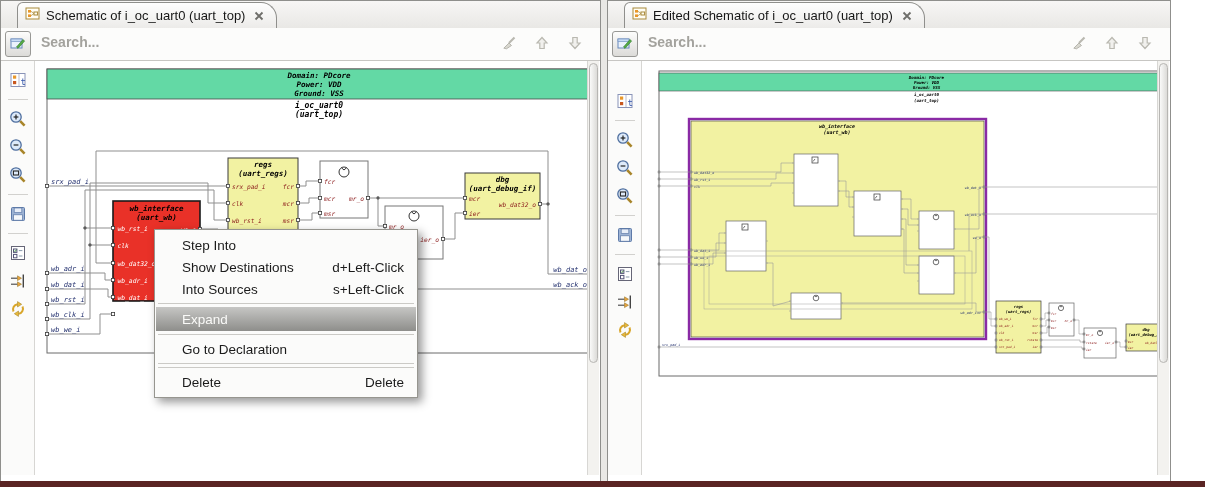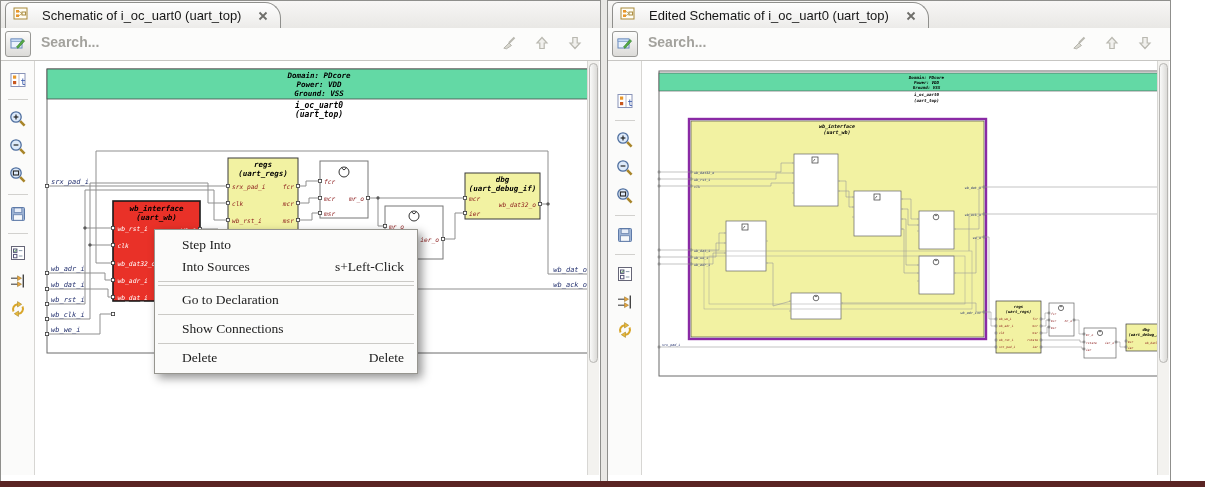--- a/index.html
+++ b/index.html
@@ -7,21 +7,21 @@
        font-family:"Liberation Sans",sans-serif;}
   .bottomstrip{position:absolute;left:0;bottom:0;width:1205px;height:6px;background:#5a2423;}
   .pane{position:absolute;top:0;height:482px;background:#fff;border:1px solid #8f8f8c;box-sizing:border-box;}
   #pane-left{left:0;width:601px;}
   #pane-right{left:607px;width:564px;}
   .sash{position:absolute;left:601px;top:0;width:6px;height:482px;background:#e9e8e5;}
 
   
   .tabbar{position:absolute;left:0;right:0;top:0;height:27px;
           background:linear-gradient(#f7f6f5,#e9e8e5);border-bottom:1px solid #b2b1ae;}
-  .tab{position:absolute;left:4px;top:1px;height:26px;display:flex;align-items:center;gap:14px;
+  .tab{position:absolute;left:16px;top:1px;height:26px;display:flex;align-items:center;gap:6px;
        padding:0 12px 0 7px;background:linear-gradient(#fefefe,#ecebe9);
        border:1px solid #8f8f8c;border-bottom:none;border-radius:6px 16px 0 0;box-sizing:border-box;}
   .tabtitle{font-size:13px;color:#161616;white-space:nowrap;}
   .tabclose{margin-left:3px;display:flex;align-items:center;}
 
   
   .searchrow{position:absolute;left:0;right:0;top:27px;height:32px;background:#fcfcfb;
              border-bottom:1px solid #c7c6c3;}
   .searchbtn{position:absolute;left:4px;top:3px;width:26px;height:26px;box-sizing:border-box;
              border:1px solid #989895;border-radius:3px;background:linear-gradient(#fdfdfc,#dcdbd8);
@@ -43,21 +43,21 @@
   
   .canvas{position:absolute;left:35px;top:60px;right:12px;bottom:6px;background:#fff;overflow:hidden;font-style:italic;}
   .vscroll{position:absolute;right:1px;top:60px;bottom:6px;width:11px;background:#f3f2ef;
            border-left:1px solid #d8d7d4;}
   .vthumb{position:absolute;left:1px;right:1px;top:2px;height:72%;
           background:linear-gradient(90deg,#fafaf9,#dcdbd8);border:1px solid #b7b6b3;border-radius:5px;}
 
   
   .ctxmenu{position:absolute;left:153px;top:228px;width:264px;box-sizing:border-box;z-index:9;
            background:#fbfbfa;border:1px solid #96958f;box-shadow:4px 4px 9px rgba(0,0,0,.42);
-           padding:4px 1px;font-size:13.5px;color:#1b1b1b;font-family:Liberation Serif, serif;}
+           padding:4px 1px;font-size:13.5px;color:#1b1b1b;}
   .mi{display:flex;justify-content:space-between;align-items:center;height:22px;padding:0 12px 0 26px;cursor:default;}
   .mi .lbl{white-space:nowrap;}
   .mi .sc{white-space:nowrap;}
   .mi.hl{height:24px;background:linear-gradient(#c6c6c4,#8e8e8b);color:#fafaf8;}
   .msep{height:1px;background:#cbcac6;margin:3px 2px;}
 
   
   text{font-family:"DejaVu Sans Mono",monospace;}
   .b-banner{font-size:7.5px;font-weight:bold;fill:#000;}
   .b-inst{font-size:8px;font-weight:bold;fill:#000;}
@@ -342,34 +342,38 @@
       </g>
     </svg>
   </div>
 
   <div class="ctxmenu">
     <div class="mi">
         <span class="lbl">Step Into</span>
         <span class="sc"></span>
       </div>
     <div class="mi">
+        <span class="lbl">Show Destinations</span>
+        <span class="sc">d+Left-Click</span>
+      </div>
+    <div class="mi">
         <span class="lbl">Into Sources</span>
         <span class="sc">s+Left-Click</span>
       </div>
     <div class="msep"></div>
+    <div class="mi hl">
+        <span class="lbl">Expand</span>
+        <span class="sc"></span>
+      </div>
     <div class="msep"></div>
     <div class="mi">
         <span class="lbl">Go to Declaration</span>
         <span class="sc"></span>
       </div>
     <div class="msep"></div>
-    <div class="mi">
-        <span class="lbl">Show Connections</span>
-        <span class="sc"></span>
-      </div>
     <div class="msep"></div>
     <div class="mi">
         <span class="lbl">Delete</span>
         <span class="sc">Delete</span>
       </div>
   </div>
 
   <div class="vscroll">
       <div class="vthumb"></div>
     </div>

